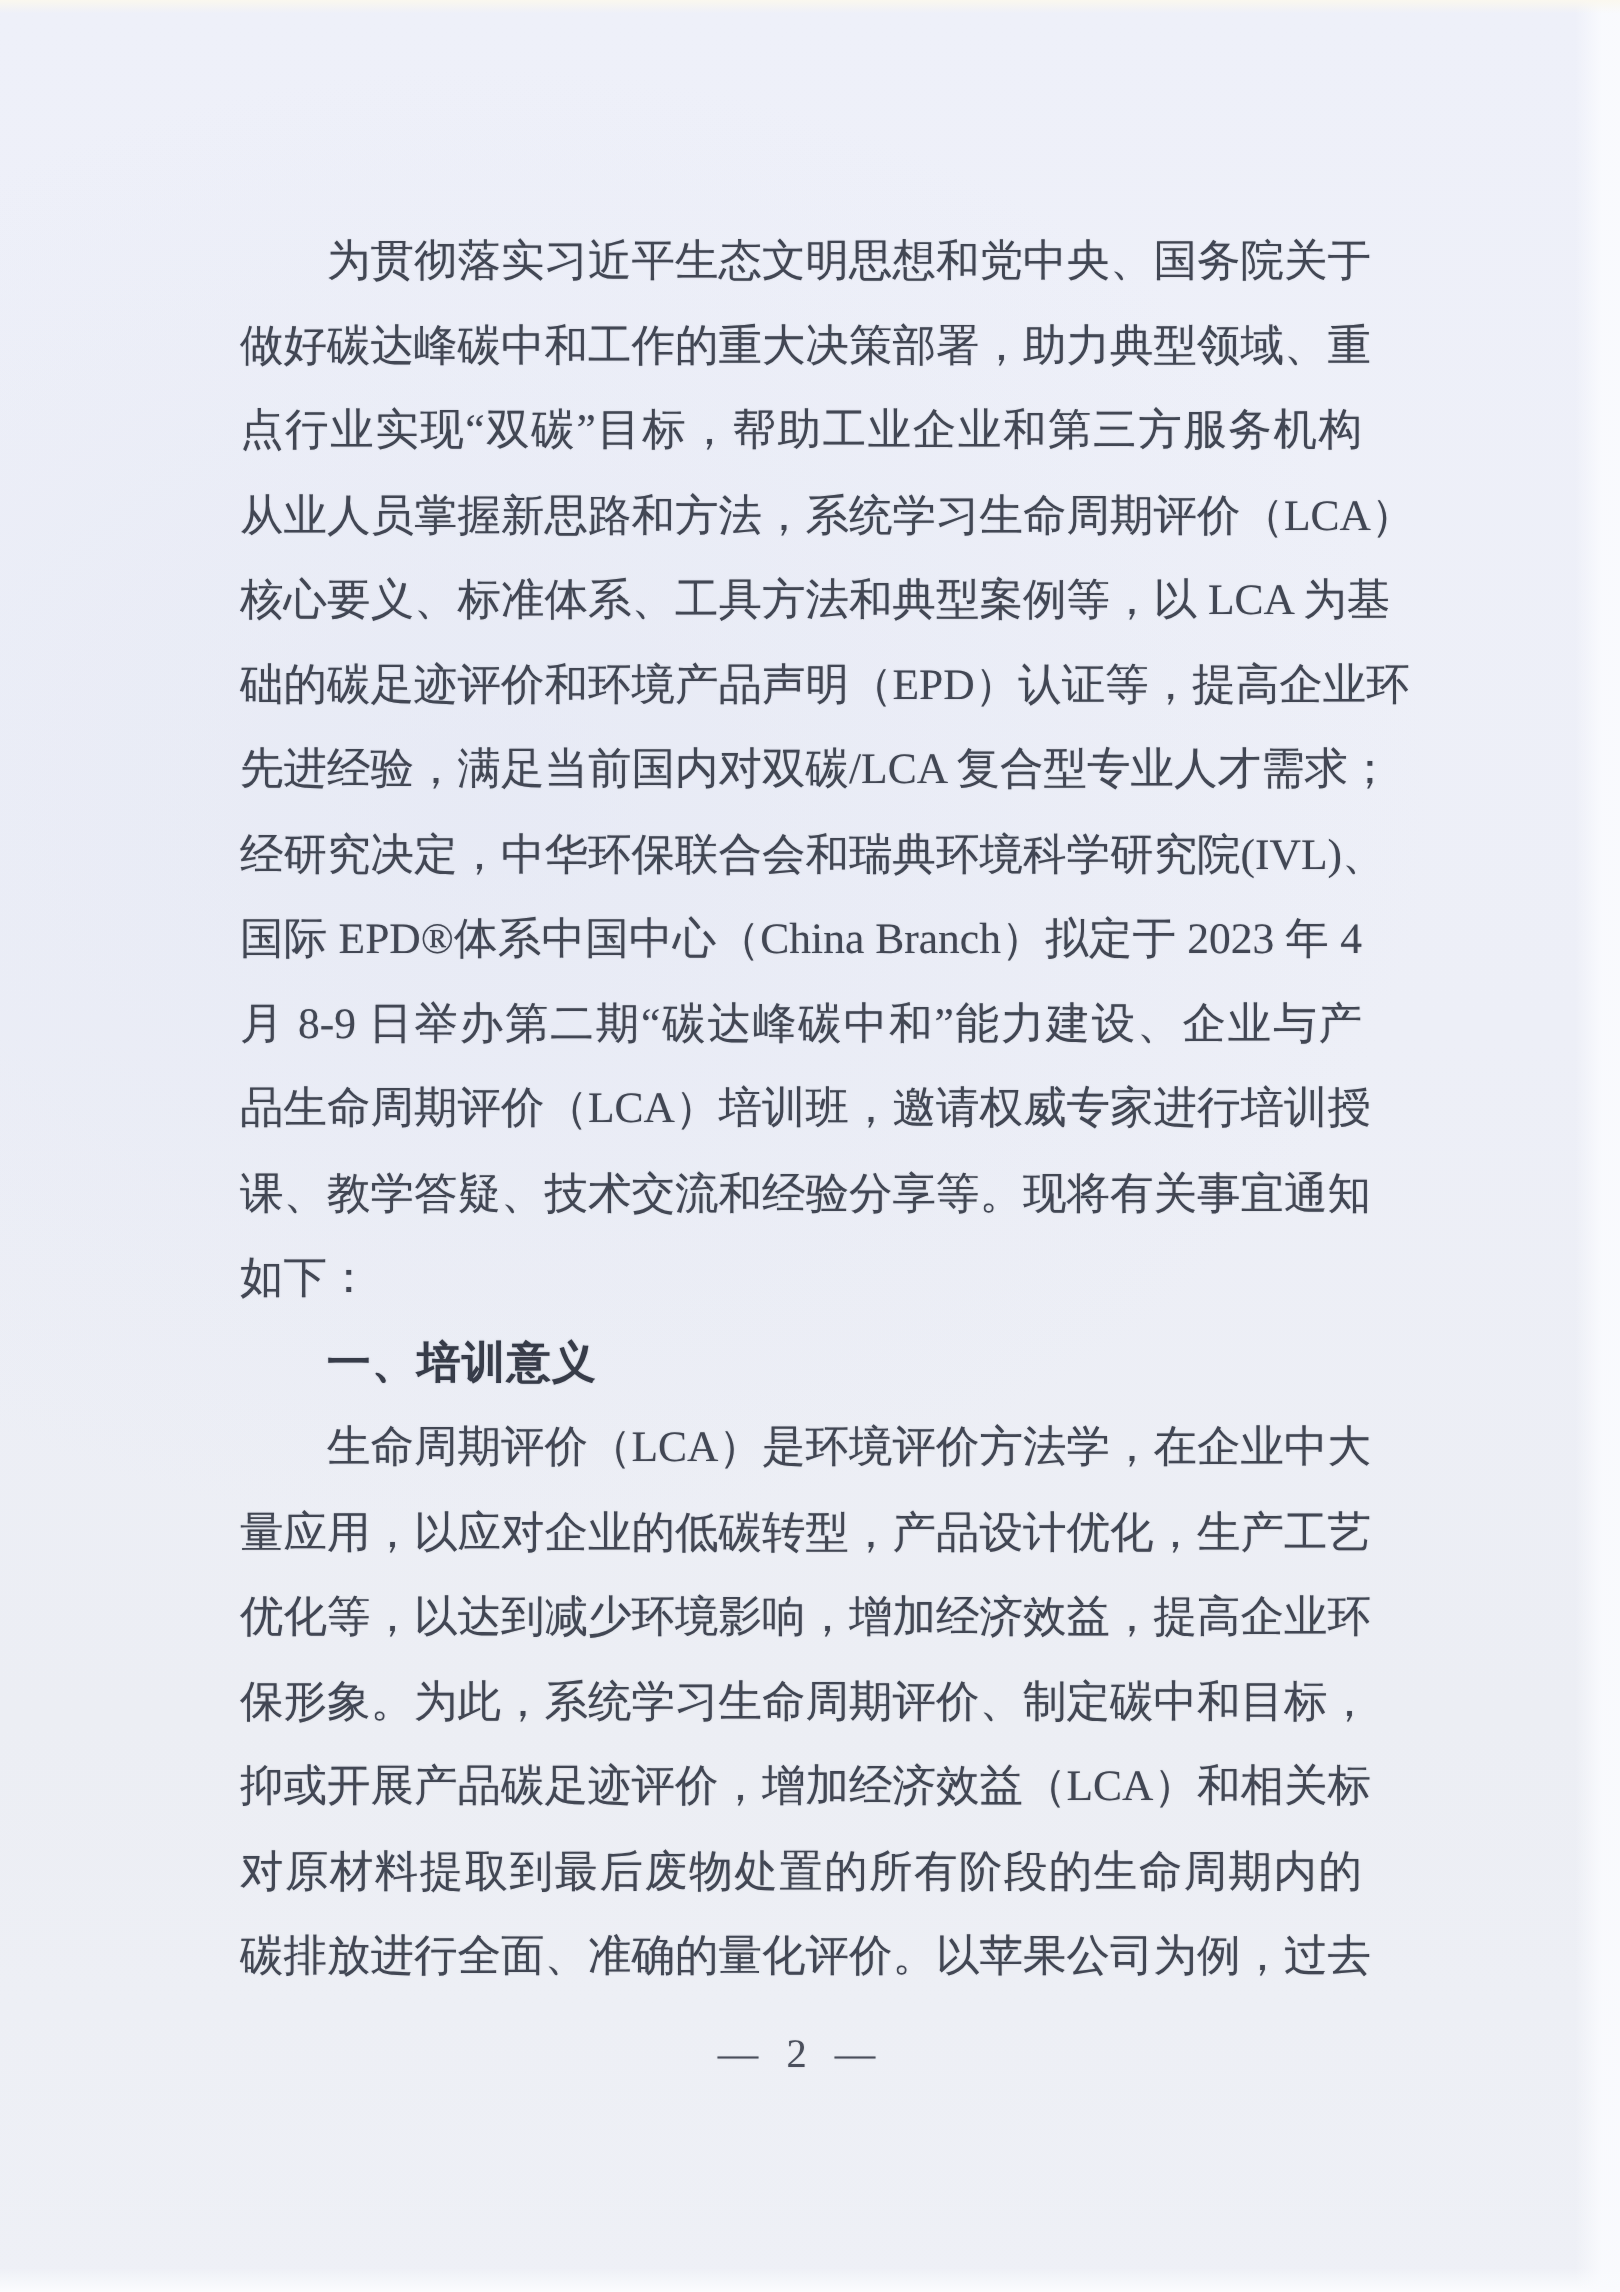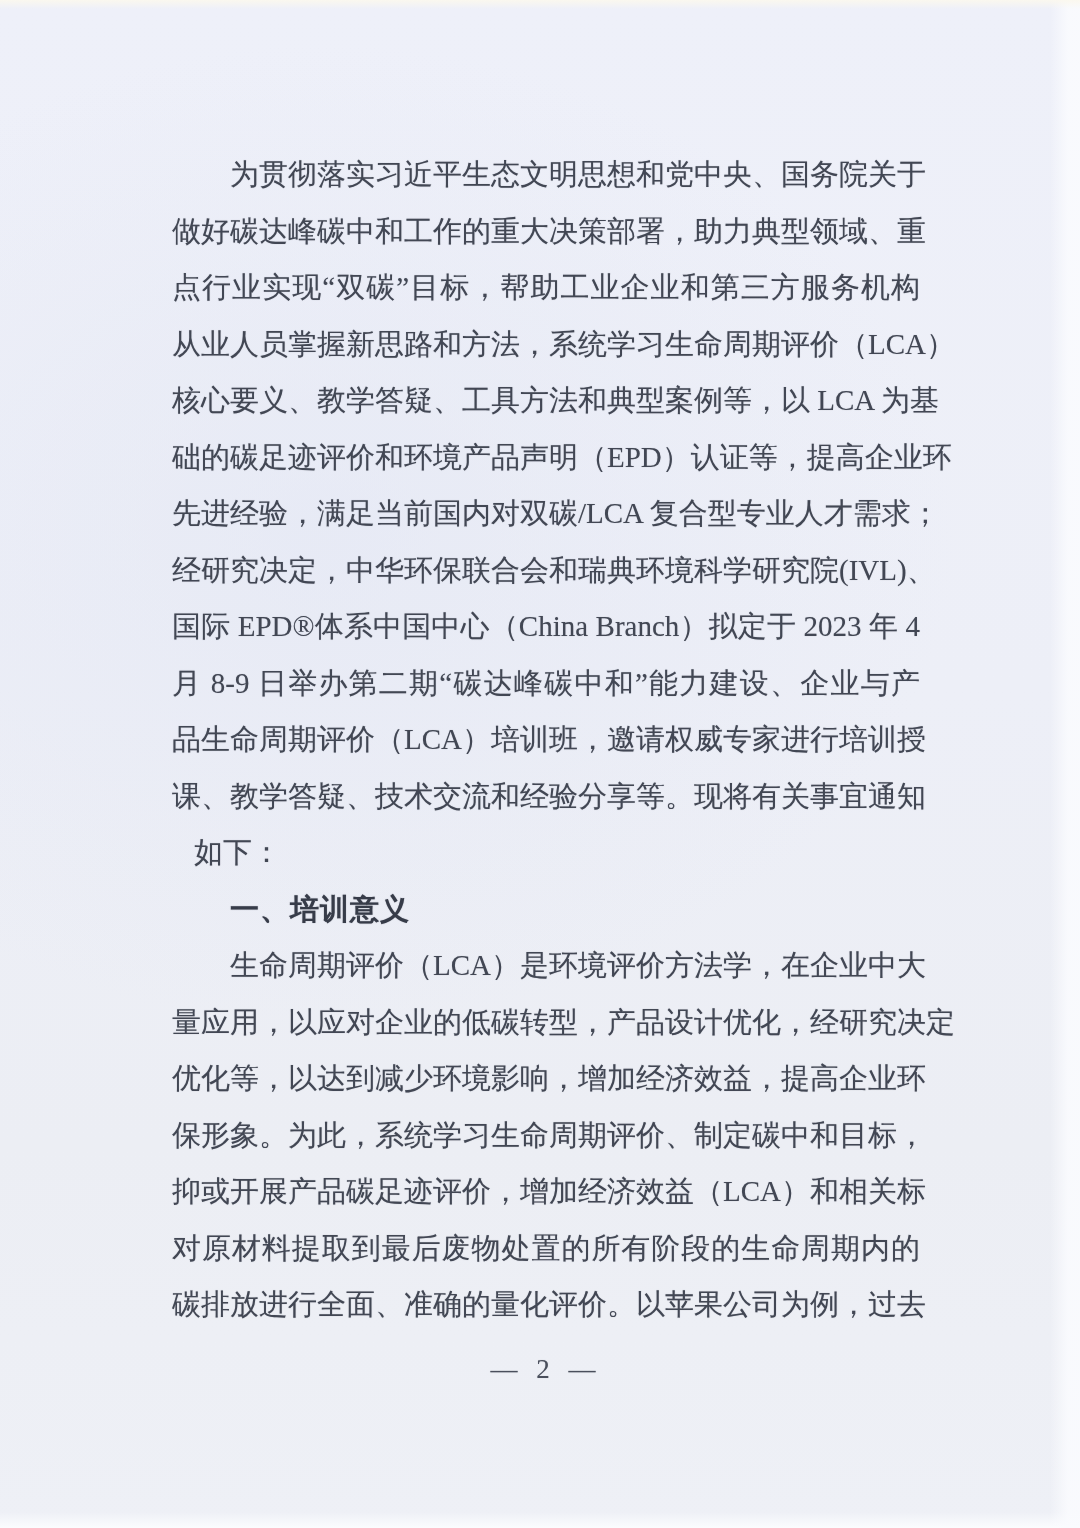--- a/index.html
+++ b/index.html
@@ -17,42 +17,41 @@
     background:
       linear-gradient(180deg, rgba(251,248,238,0.95) 0px, rgba(251,248,238,0) 9px),
       linear-gradient(90deg, rgba(250,251,254,0) 1050px, rgba(250,251,254,0.9) 1068px),
       linear-gradient(0deg, rgba(252,253,255,0.95) 0px, rgba(252,253,255,0) 16px),
       radial-gradient(900px 700px at 30% 35%, rgba(226,230,243,0.55), rgba(226,230,243,0) 70%),
       linear-gradient(180deg, #eef0f9 0%, #edeff7 45%, #ecEEf4 75%, #eef0f6 100%);
     background-color: #edeff7;
   }
   .content {
     position: absolute;
-    left: 172px;
+    left: 160px;
     top: 146px;
     width: 748px;
     color: #424754;
     font-size: 29px;
     text-shadow: 0 0 1px rgba(66,71,84,0.35);
   }
   .para .line {
     height: 56.5px;
     line-height: 56.5px;
     text-align: justify;
     text-align-last: justify;
     text-justify: inter-ideograph;
     white-space: nowrap;
     overflow: visible;
   }
   .para .line.indent {
     text-indent: 2em;
   }
   .para .line.natural {
     text-align-last: left;
-    margin-left: 22px;
   }
   .heading {
     height: 56.5px;
     line-height: 56.5px;
     padding-left: 2em;
     font-weight: 700;
     color: #373c49;
     letter-spacing: 1px;
     text-shadow: 0 0 1px rgba(55,60,73,0.5);
   }
@@ -71,36 +70,36 @@
 <body>
 
 <div class="photo">
   <div class="content">
 
     <div class="para">
         <div class="line indent">为贯彻落实习近平生态文明思想和党中央、国务院关于</div>
         <div class="line">做好碳达峰碳中和工作的重大决策部署，助力典型领域、重</div>
         <div class="line">点行业实现“双碳”目标，帮助工业企业和第三方服务机构</div>
         <div class="line">从业人员掌握新思路和方法，系统学习生命周期评价（LCA）</div>
-        <div class="line">核心要义、教学答疑、工具方法和典型案例等，以 LCA 为基</div>
+        <div class="line">核心要义、标准体系、工具方法和典型案例等，以 LCA 为基</div>
         <div class="line">础的碳足迹评价和环境产品声明（EPD）认证等，提高企业环</div>
         <div class="line">先进经验，满足当前国内对双碳/LCA 复合型专业人才需求；</div>
         <div class="line">经研究决定，中华环保联合会和瑞典环境科学研究院(IVL)、</div>
         <div class="line">国际 EPD®体系中国中心（China Branch）拟定于 2023 年 4</div>
         <div class="line">月 8-9 日举办第二期“碳达峰碳中和”能力建设、企业与产</div>
         <div class="line">品生命周期评价（LCA）培训班，邀请权威专家进行培训授</div>
         <div class="line">课、教学答疑、技术交流和经验分享等。现将有关事宜通知</div>
         <div class="line natural">如下：</div>
       </div>
 
     <div class="heading">一、培训意义</div>
 
     <div class="para">
         <div class="line indent">生命周期评价（LCA）是环境评价方法学，在企业中大</div>
-        <div class="line">量应用，以应对企业的低碳转型，产品设计优化，经研究决定</div>
+        <div class="line">量应用，以应对企业的低碳转型，产品设计优化，生产工艺</div>
         <div class="line">优化等，以达到减少环境影响，增加经济效益，提高企业环</div>
         <div class="line">保形象。为此，系统学习生命周期评价、制定碳中和目标，</div>
         <div class="line">抑或开展产品碳足迹评价，增加经济效益（LCA）和相关标</div>
         <div class="line">对原材料提取到最后废物处置的所有阶段的生命周期内的</div>
         <div class="line">碳排放进行全面、准确的量化评价。以苹果公司为例，过去</div>
       </div>
 
     <div class="footer">— 2 —</div>
 
   </div>

